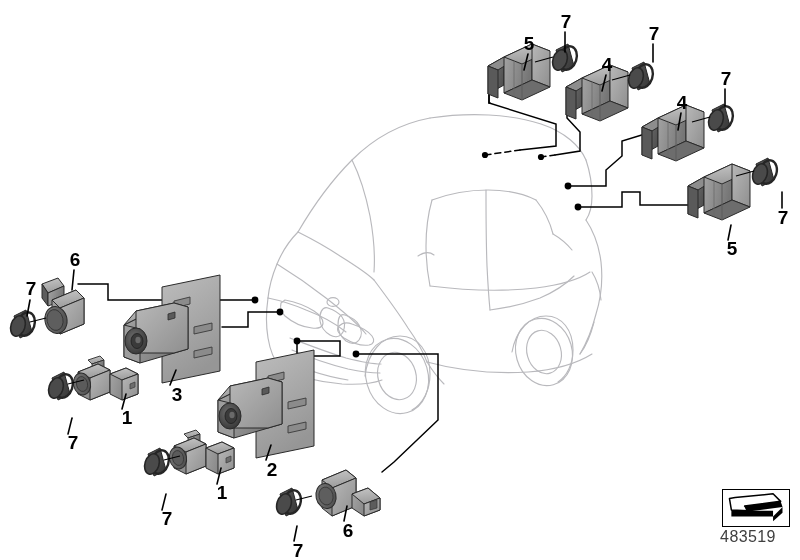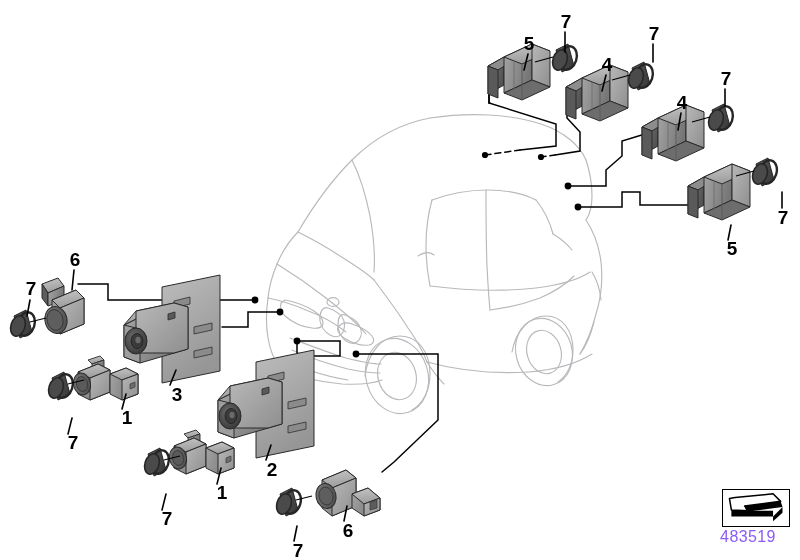--- a/index.html
+++ b/index.html
@@ -19,21 +19,21 @@
     width:20px;
     user-select:none;
   }
   #diagram-id{
     position:absolute;
     left:700px; top:528px;
     width:96px;
     text-align:center;
     font-family:"Liberation Sans", sans-serif;
     font-size:16px;
-    color:#8b5cf6;
+    color:#404040;
     letter-spacing:.4px;
   }
   #logo-box{
     position:absolute;
     left:722px; top:489px;
     width:68px; height:38px;
     border:1px solid #000;
     background:#fff;
     box-sizing:border-box;
   }

